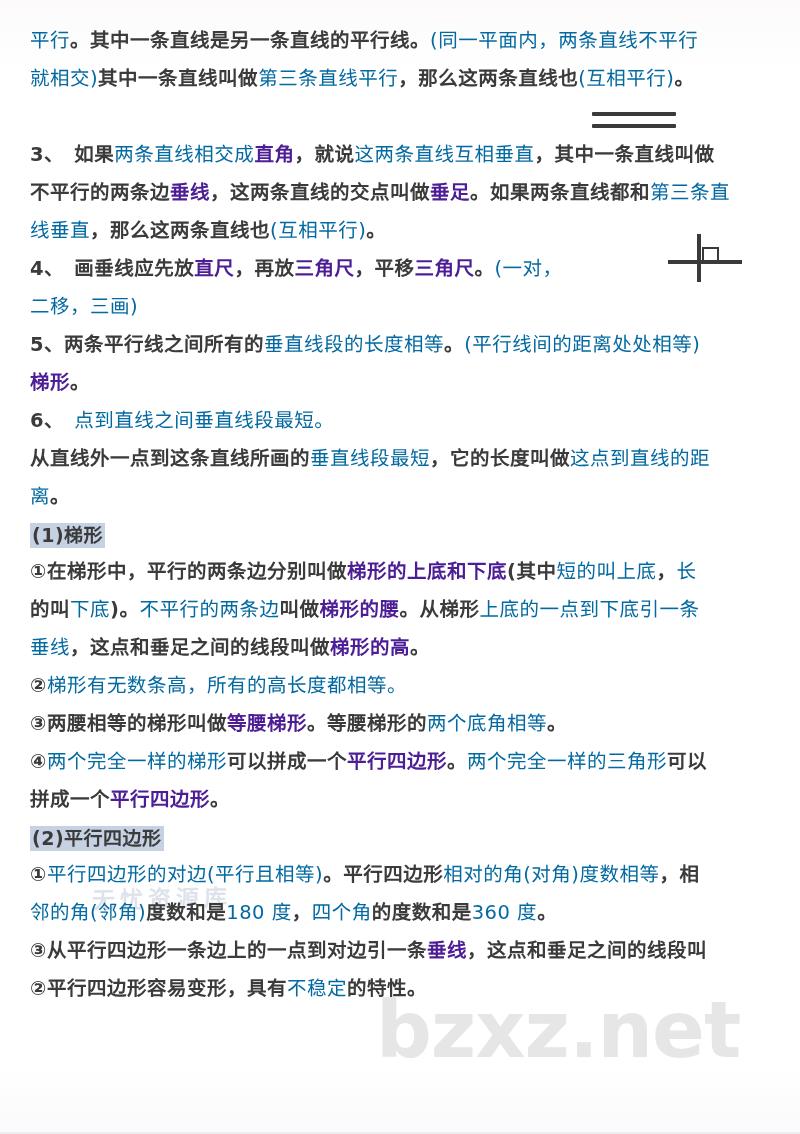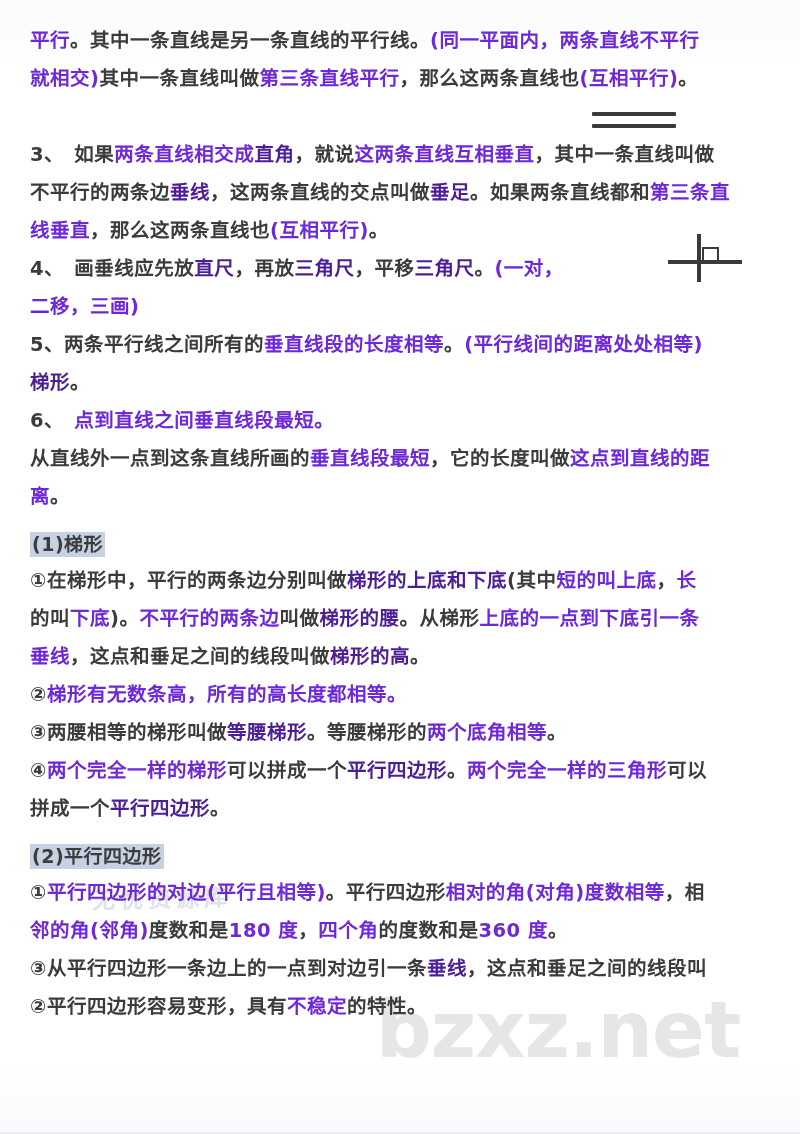--- a/index.html
+++ b/index.html
@@ -66,36 +66,36 @@
   .line {
     font-size: 19.5px;
     line-height: 38px;
     color: #3b3b3b;
     letter-spacing: .5px;
     white-space: nowrap;
     font-weight: 600;
   }
 
   
-  .r  { color: #6d28d9; font-weight: 700; }   
+  .r  { color: #0369a1; font-weight: 400; }   
   .b  { color: #4c1d95; font-weight: 700; }   
   .k  { color: #3b3b3b; font-weight: 600; }   
 
   
   .hl {
     background: #c6d2e3;
     color: #3b3b3b;
     font-weight: 700;
     padding: 1px 2px 2px 2px;
     box-decoration-break: clone;
   }
   .heading-line {
     font-size: 19px;
     line-height: 36px;
-    margin-top: 10px;
+    margin-top: 1px;
   }
 
   
   .figure {
     position: absolute;
     z-index: 4;
   }
   .fig-parallel { left: 592px; top: 112px; }
   .fig-parallel .bar {
     width: 84px;

